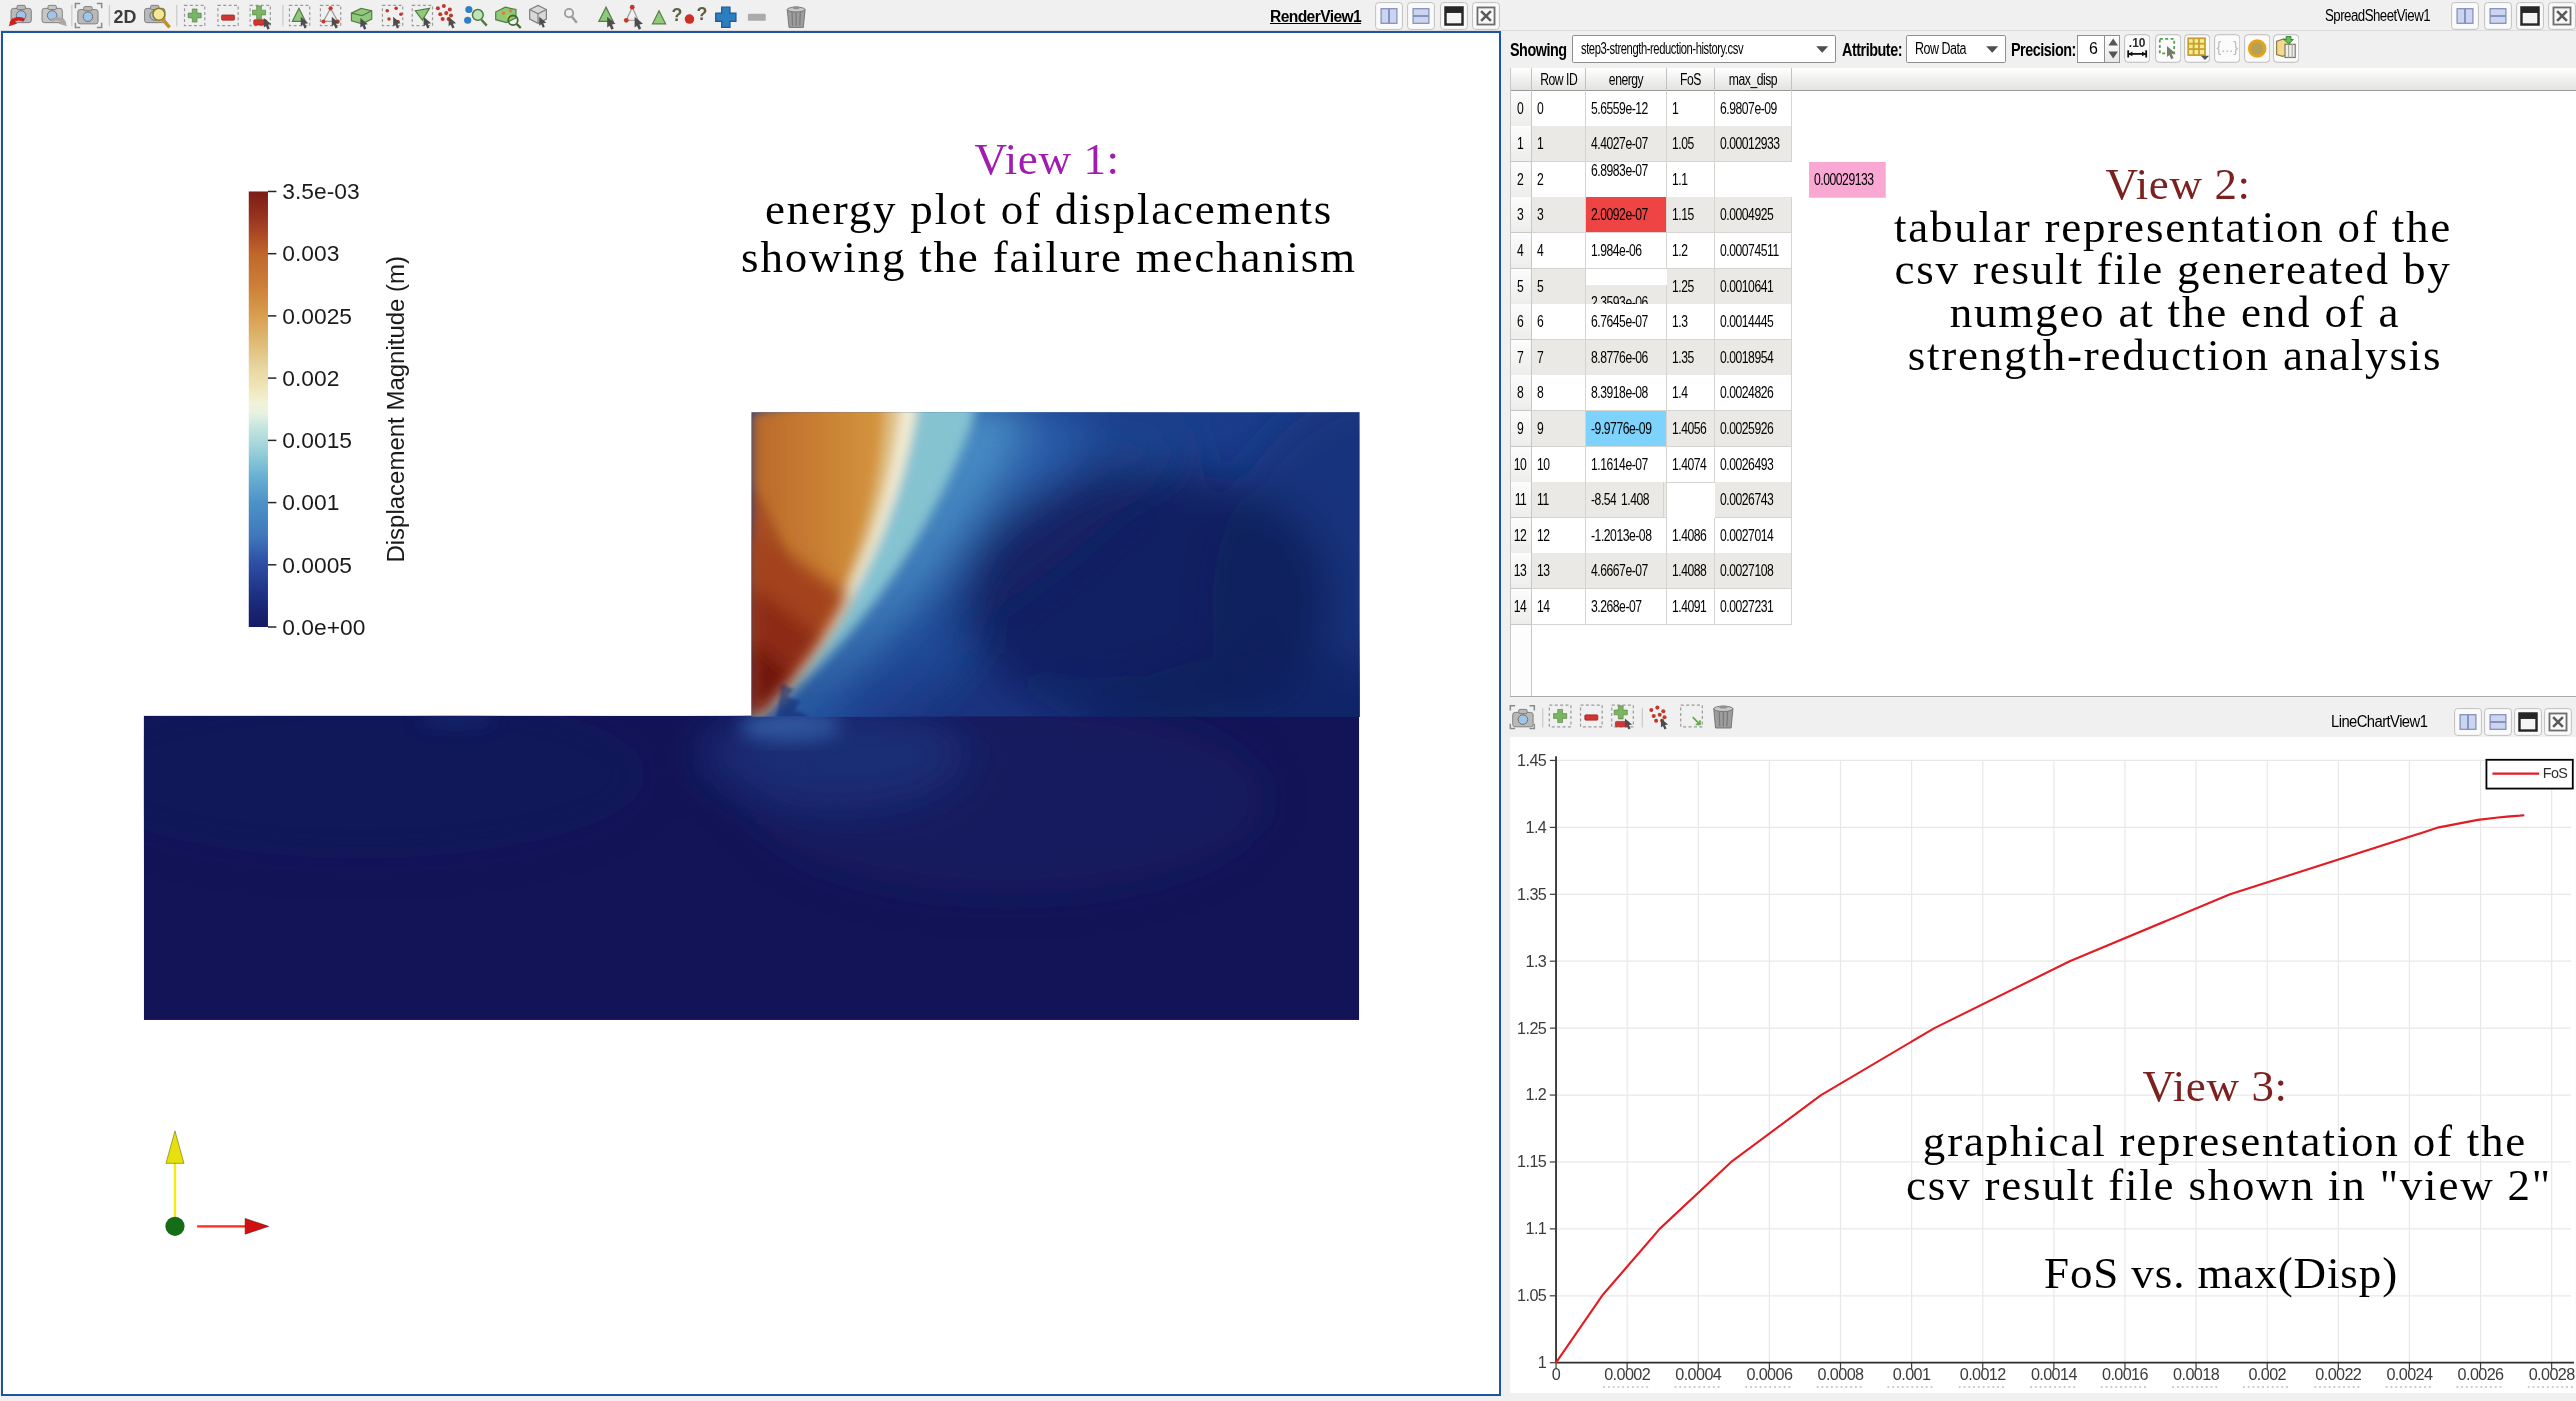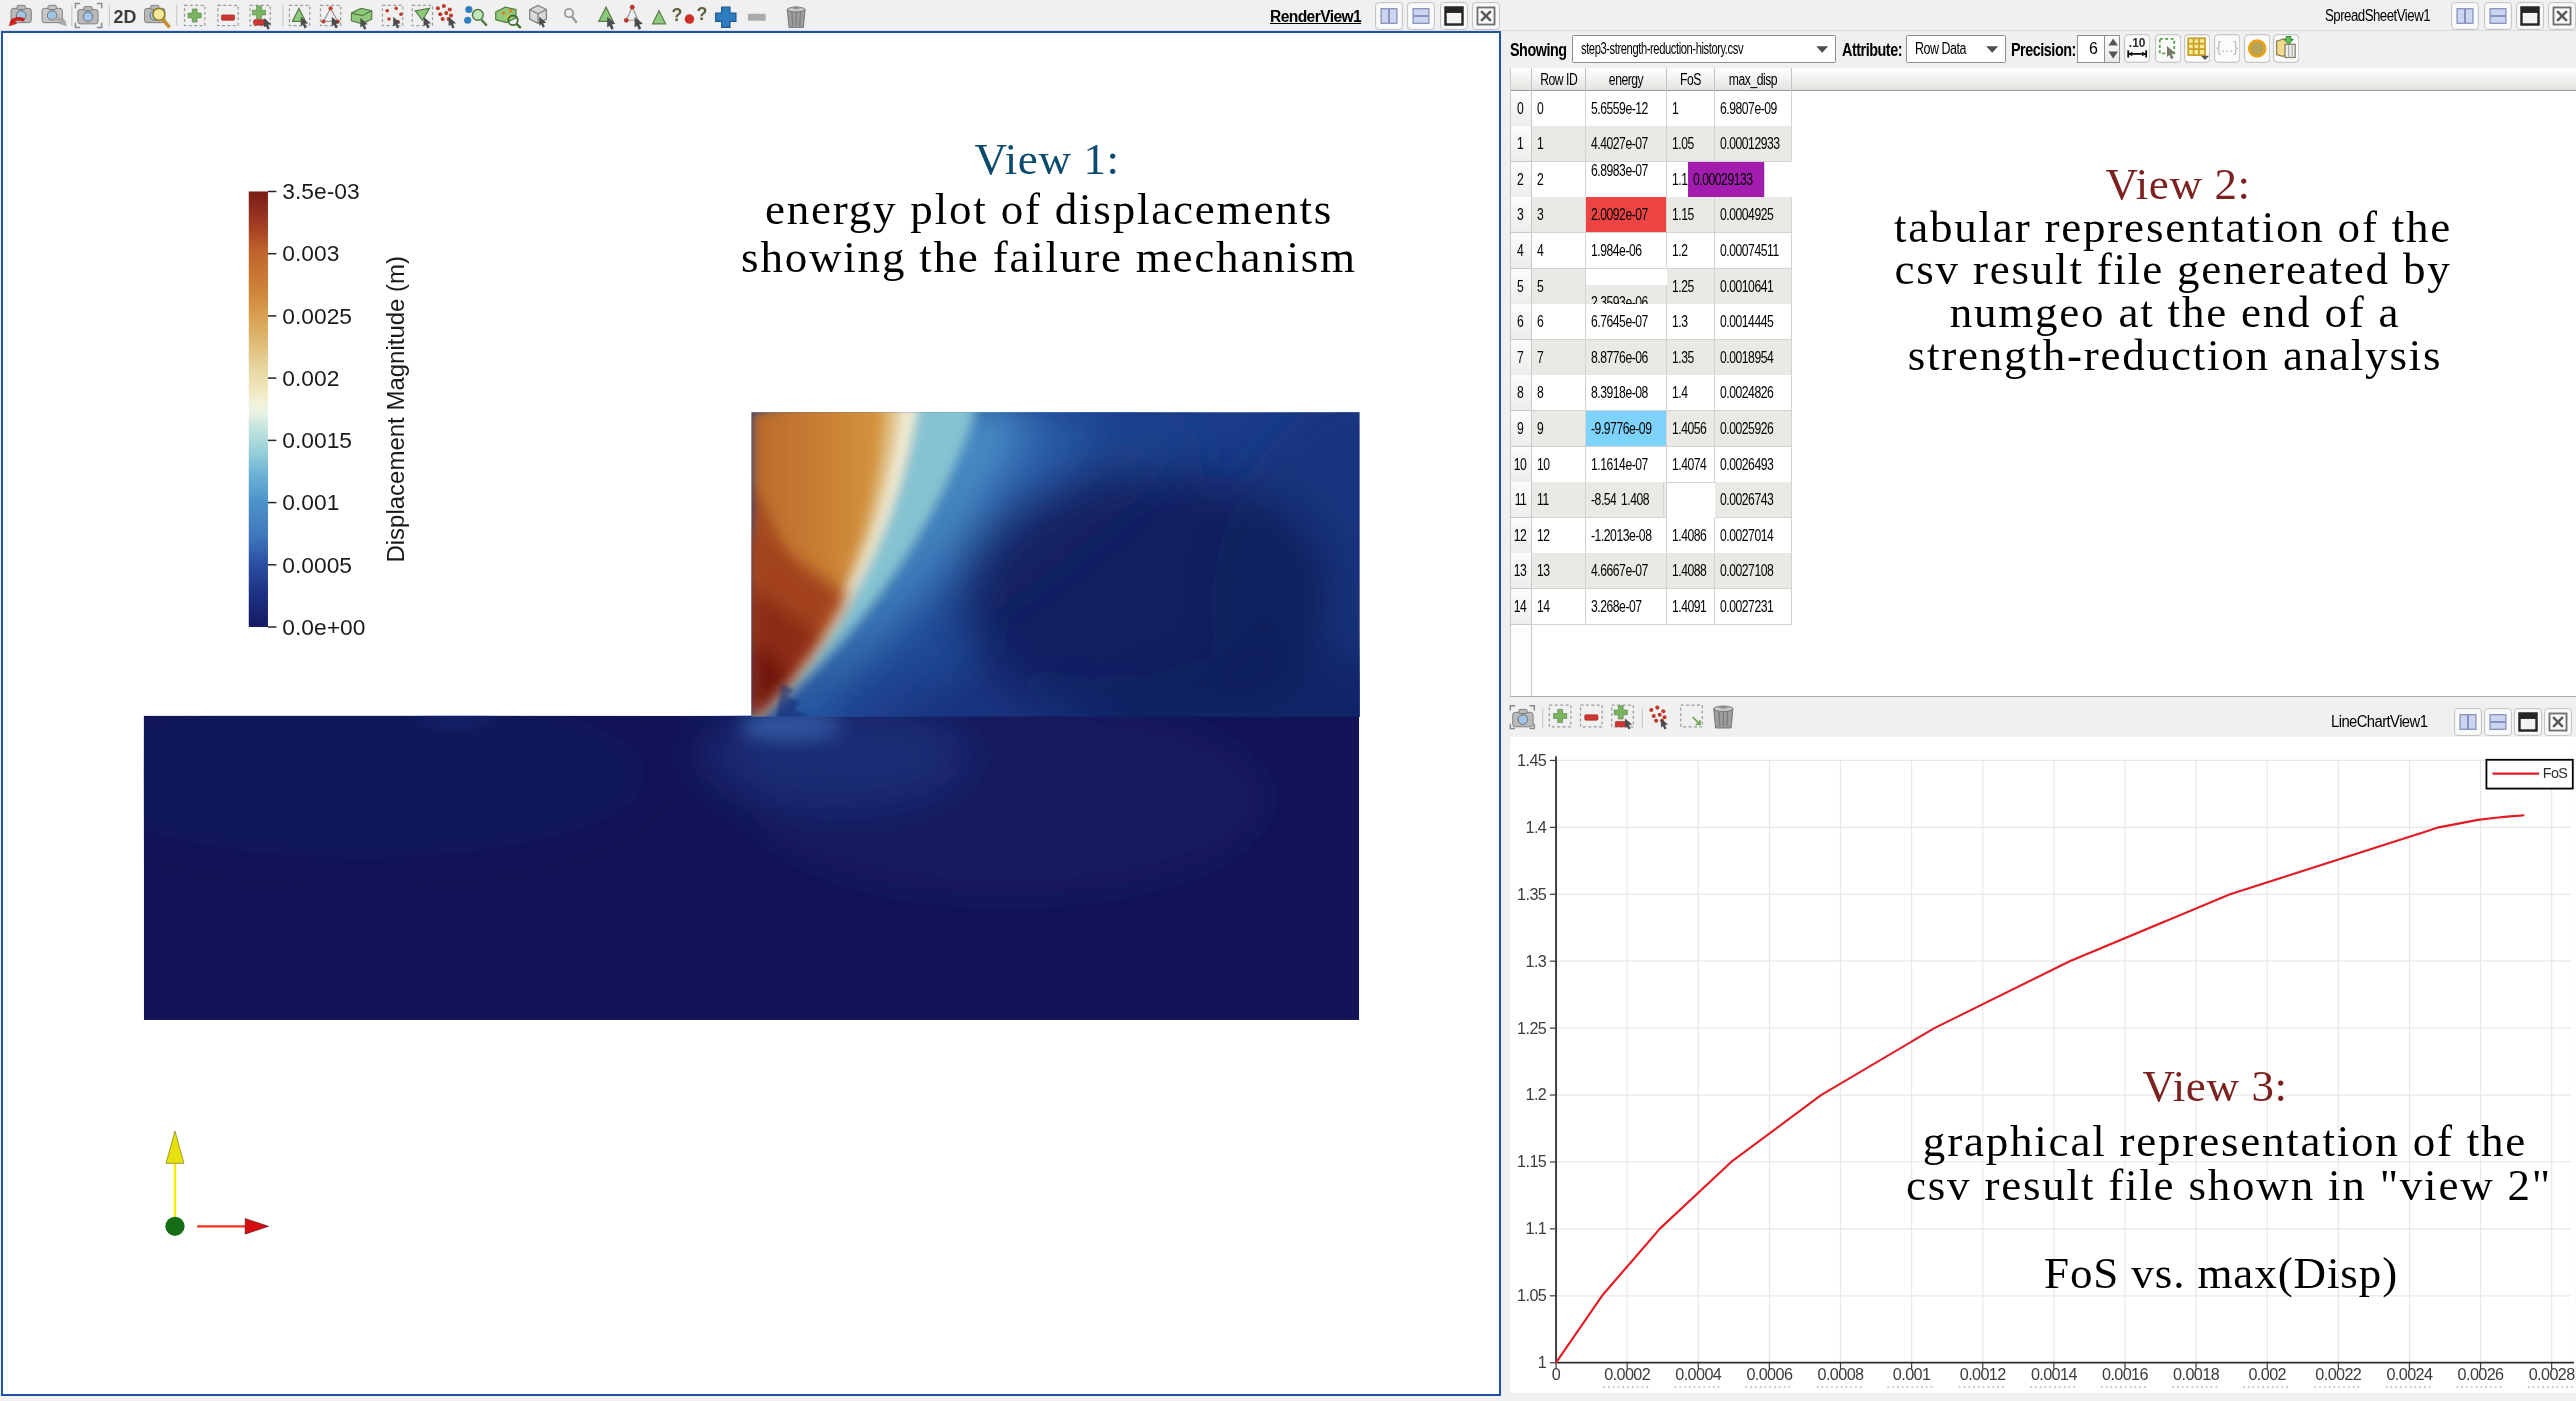--- a/index.html
+++ b/index.html
@@ -272,21 +272,21 @@
 <text x="672" y="681" font-family="Liberation Sans,sans-serif" font-size="40" fill="#1a1a1a" text-anchor="middle" transform="rotate(-90 672 681)">Displacement Magnitude (m)</text>
 
 <g>
  <line x1="291" y1="2043" x2="291" y2="1928" stroke="#f2ee0a" stroke-width="4"></line>
  <polygon points="291,1884 276,1938 306,1938" fill="#e6e00e" stroke="#6a6a00" stroke-width="1"></polygon>
  <circle cx="291" cy="2043" r="16" fill="#156e15"></circle>
  <line x1="328" y1="2043" x2="425" y2="2043" stroke="#ff2a1e" stroke-width="4"></line>
  <polygon points="447,2043 408,2030 408,2056" fill="#d40f0f" stroke="#5a0d0d" stroke-width="1"></polygon>
 </g>
 </svg>
-<div style="position:absolute;left:507px;top:137px;width:1080px;text-align:center;font-family:'Liberation Serif',serif;font-size:45px;line-height:45px;color:#0c4a6e;letter-spacing:0.6px;white-space:nowrap;">View 1:</div>
+<div style="position:absolute;left:507px;top:137px;width:1080px;text-align:center;font-family:'Liberation Serif',serif;font-size:45px;line-height:45px;color:#a21caf;letter-spacing:0.6px;white-space:nowrap;">View 1:</div>
 <div style="position:absolute;left:509px;top:187px;width:1080px;text-align:center;font-family:'Liberation Serif',serif;font-size:45px;line-height:45px;color:#000;letter-spacing:1.8px;white-space:nowrap;">energy plot of displacements</div>
 <div style="position:absolute;left:509px;top:235px;width:1080px;text-align:center;font-family:'Liberation Serif',serif;font-size:45px;line-height:45px;color:#000;letter-spacing:1.8px;white-space:nowrap;">showing the failure mechanism</div>
 
 <span class="t sxb" style="position:absolute;left:1510px;top:40px;font-size:18px;font-weight:bold">Showing</span>
 <div style="position:absolute;left:1572px;top:35px;width:264px;height:28px;background:#fff;border:1.2px solid #8f8f8f;border-radius:1.8px"></div>
 <span class="t" style="position:absolute;left:1581px;top:40px;font-size:16px;display:inline-block;transform:scaleX(0.7);transform-origin:0 50%;white-space:nowrap">step3-strength-reduction-history.csv</span>
 <svg style="position:absolute;left:1815px;top:45px" width="14.4" height="8.4" viewBox="0 0 24 14">
     <polygon points="2,2 22,2 12,13" fill="#4d4d4d"></polygon>
   </svg>
 <span class="t sxb" style="position:absolute;left:1842px;top:40px;font-size:18px;font-weight:bold">Attribute:</span>
@@ -393,21 +393,21 @@
   </div>
 <div style="position:absolute;left:1532px;top:162px;width:54px;height:36px;background:#ffffff;border-right:0.6px solid #d5d4d1;border-bottom:0.6px solid #d5d4d1;display:flex;align-items:center">
     <span class="t sx" style="margin-left:4.8px">2</span>
   </div>
 <div style="position:absolute;left:1586px;top:162px;width:81px;height:36px;background:#ffffff;border-right:0.6px solid #d5d4d1;border-bottom:0.6px solid #d5d4d1;display:flex;">
     <span class="t sx" style="margin-left:4.8px">6.8983e-07</span>
   </div>
 <div style="position:absolute;left:1667px;top:162px;width:48px;height:36px;background:#ffffff;border-right:0.6px solid #d5d4d1;border-bottom:0.6px solid #d5d4d1;display:flex;align-items:center">
     <span class="t sx" style="margin-left:4.8px">1.1</span>
   </div>
-<div style="position:absolute;left:1688px;top:162px;width:77px;height:36px;background:#a21caf;border-right:0.6px solid #d5d4d1;border-bottom:0.6px solid #d5d4d1;display:flex;align-items:center">
+<div style="position:absolute;left:1809px;top:162px;width:77px;height:36px;background:#f9a8d4;border-right:0.6px solid #d5d4d1;border-bottom:0.6px solid #d5d4d1;display:flex;align-items:center">
     <span class="t sx" style="margin-left:4.8px">0.00029133</span>
   </div>
 <div style="position:absolute;left:1510px;top:197px;width:21.6px;height:36px;background:linear-gradient(#fcfcfc,#ededeb);border-right:0.6px solid #c8c8c8;border-bottom:0.6px solid #c8c8c8;display:flex;align-items:center;justify-content:center">
     <span class="t sxc">3</span>
   </div>
 <div style="position:absolute;left:1532px;top:197px;width:54px;height:36px;background:#eae9e5;border-right:0.6px solid #d5d4d1;border-bottom:0.6px solid #d5d4d1;display:flex;align-items:center">
     <span class="t sx" style="margin-left:4.8px">3</span>
   </div>
 <div style="position:absolute;left:1586px;top:197px;width:81px;height:36px;background:#ef4444;border-right:0.6px solid #d5d4d1;border-bottom:0.6px solid #d5d4d1;display:flex;align-items:center">
     <span class="t sx" style="margin-left:4.8px">2.0092e-07</span>

